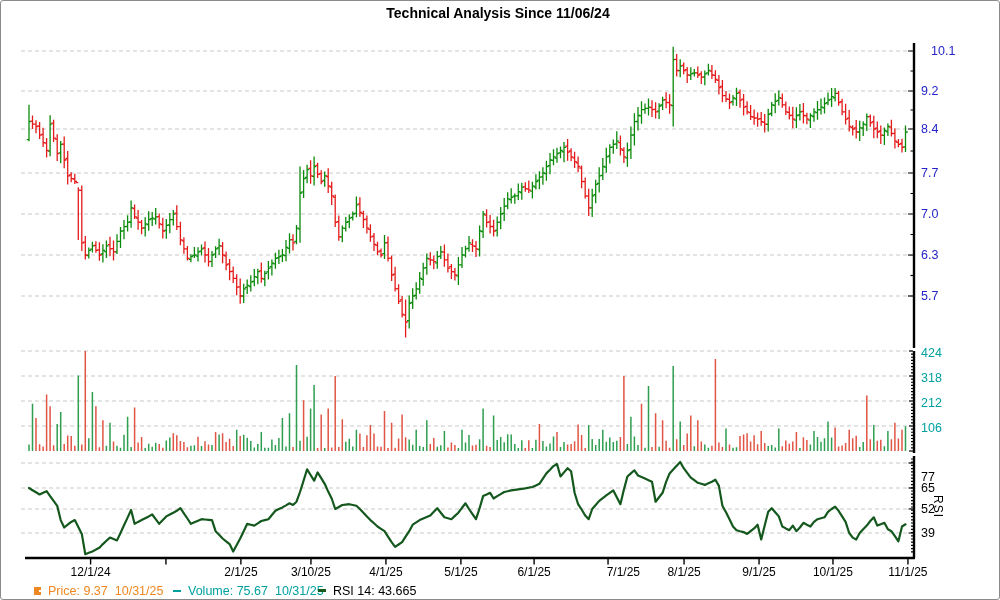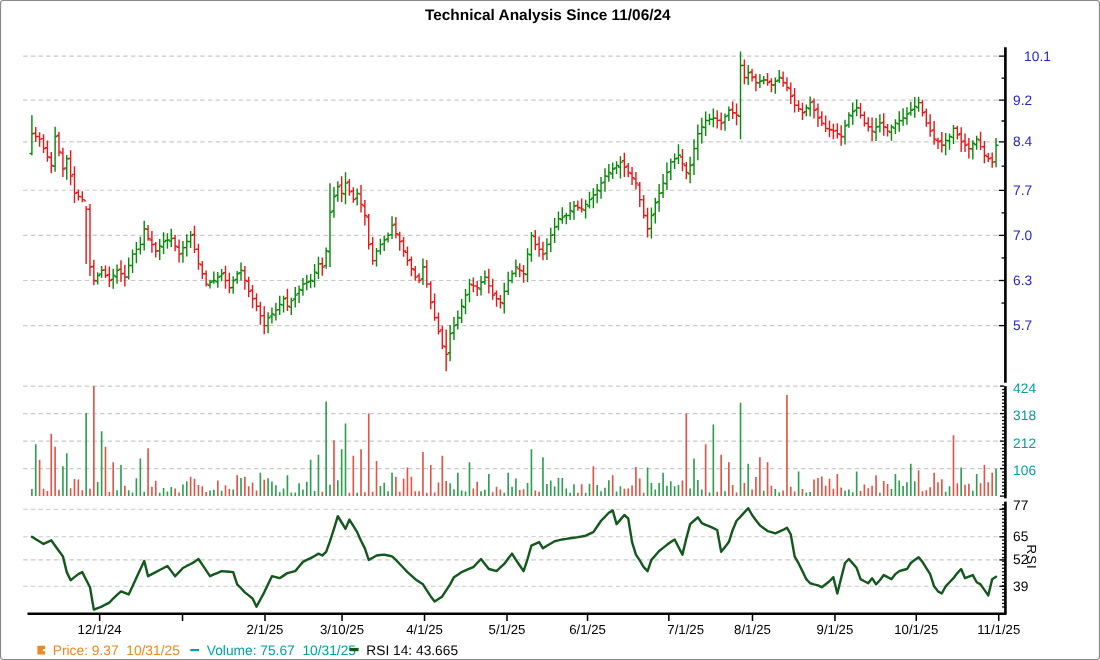--- a/index.html
+++ b/index.html
@@ -181,21 +181,21 @@
       <div class="axlbl pricelbl" style="left: 920px; top: 83px;">9.2</div>
       <div class="axlbl pricelbl" style="left: 920px; top: 121px;">8.4</div>
       <div class="axlbl pricelbl" style="left: 920px; top: 165px;">7.7</div>
       <div class="axlbl pricelbl" style="left: 920px; top: 206px;">7.0</div>
       <div class="axlbl pricelbl" style="left: 920px; top: 247px;">6.3</div>
       <div class="axlbl pricelbl" style="left: 920px; top: 288px;">5.7</div>
       <div class="axlbl vollbl" style="left: 920px; top: 345px;">424</div>
       <div class="axlbl vollbl" style="left: 920px; top: 370px;">318</div>
       <div class="axlbl vollbl" style="left: 920px; top: 395px;">212</div>
       <div class="axlbl vollbl" style="left: 920px; top: 420px;">106</div>
-      <div class="axlbl rsilbl" style="left: 920px; top: 452px;">77</div>
+      <div class="axlbl rsilbl" style="left: 920px; top: 469px;">77</div>
       <div class="axlbl rsilbl" style="left: 920px; top: 480px;">65</div>
       <div class="axlbl rsilbl" style="left: 920px; top: 501px;">52</div>
       <div class="axlbl rsilbl" style="left: 920px; top: 525px;">39</div>
     </div>
   <div class="rsiside">RSI</div>
 
   <div class="legend">
     <span class="legitem leg-price">
       <span class="sw sw-price"><i></i></span><span>Price:</span>&nbsp;<span>9.37</span><span class="gap"></span><span>10/31/25</span>
     </span>

